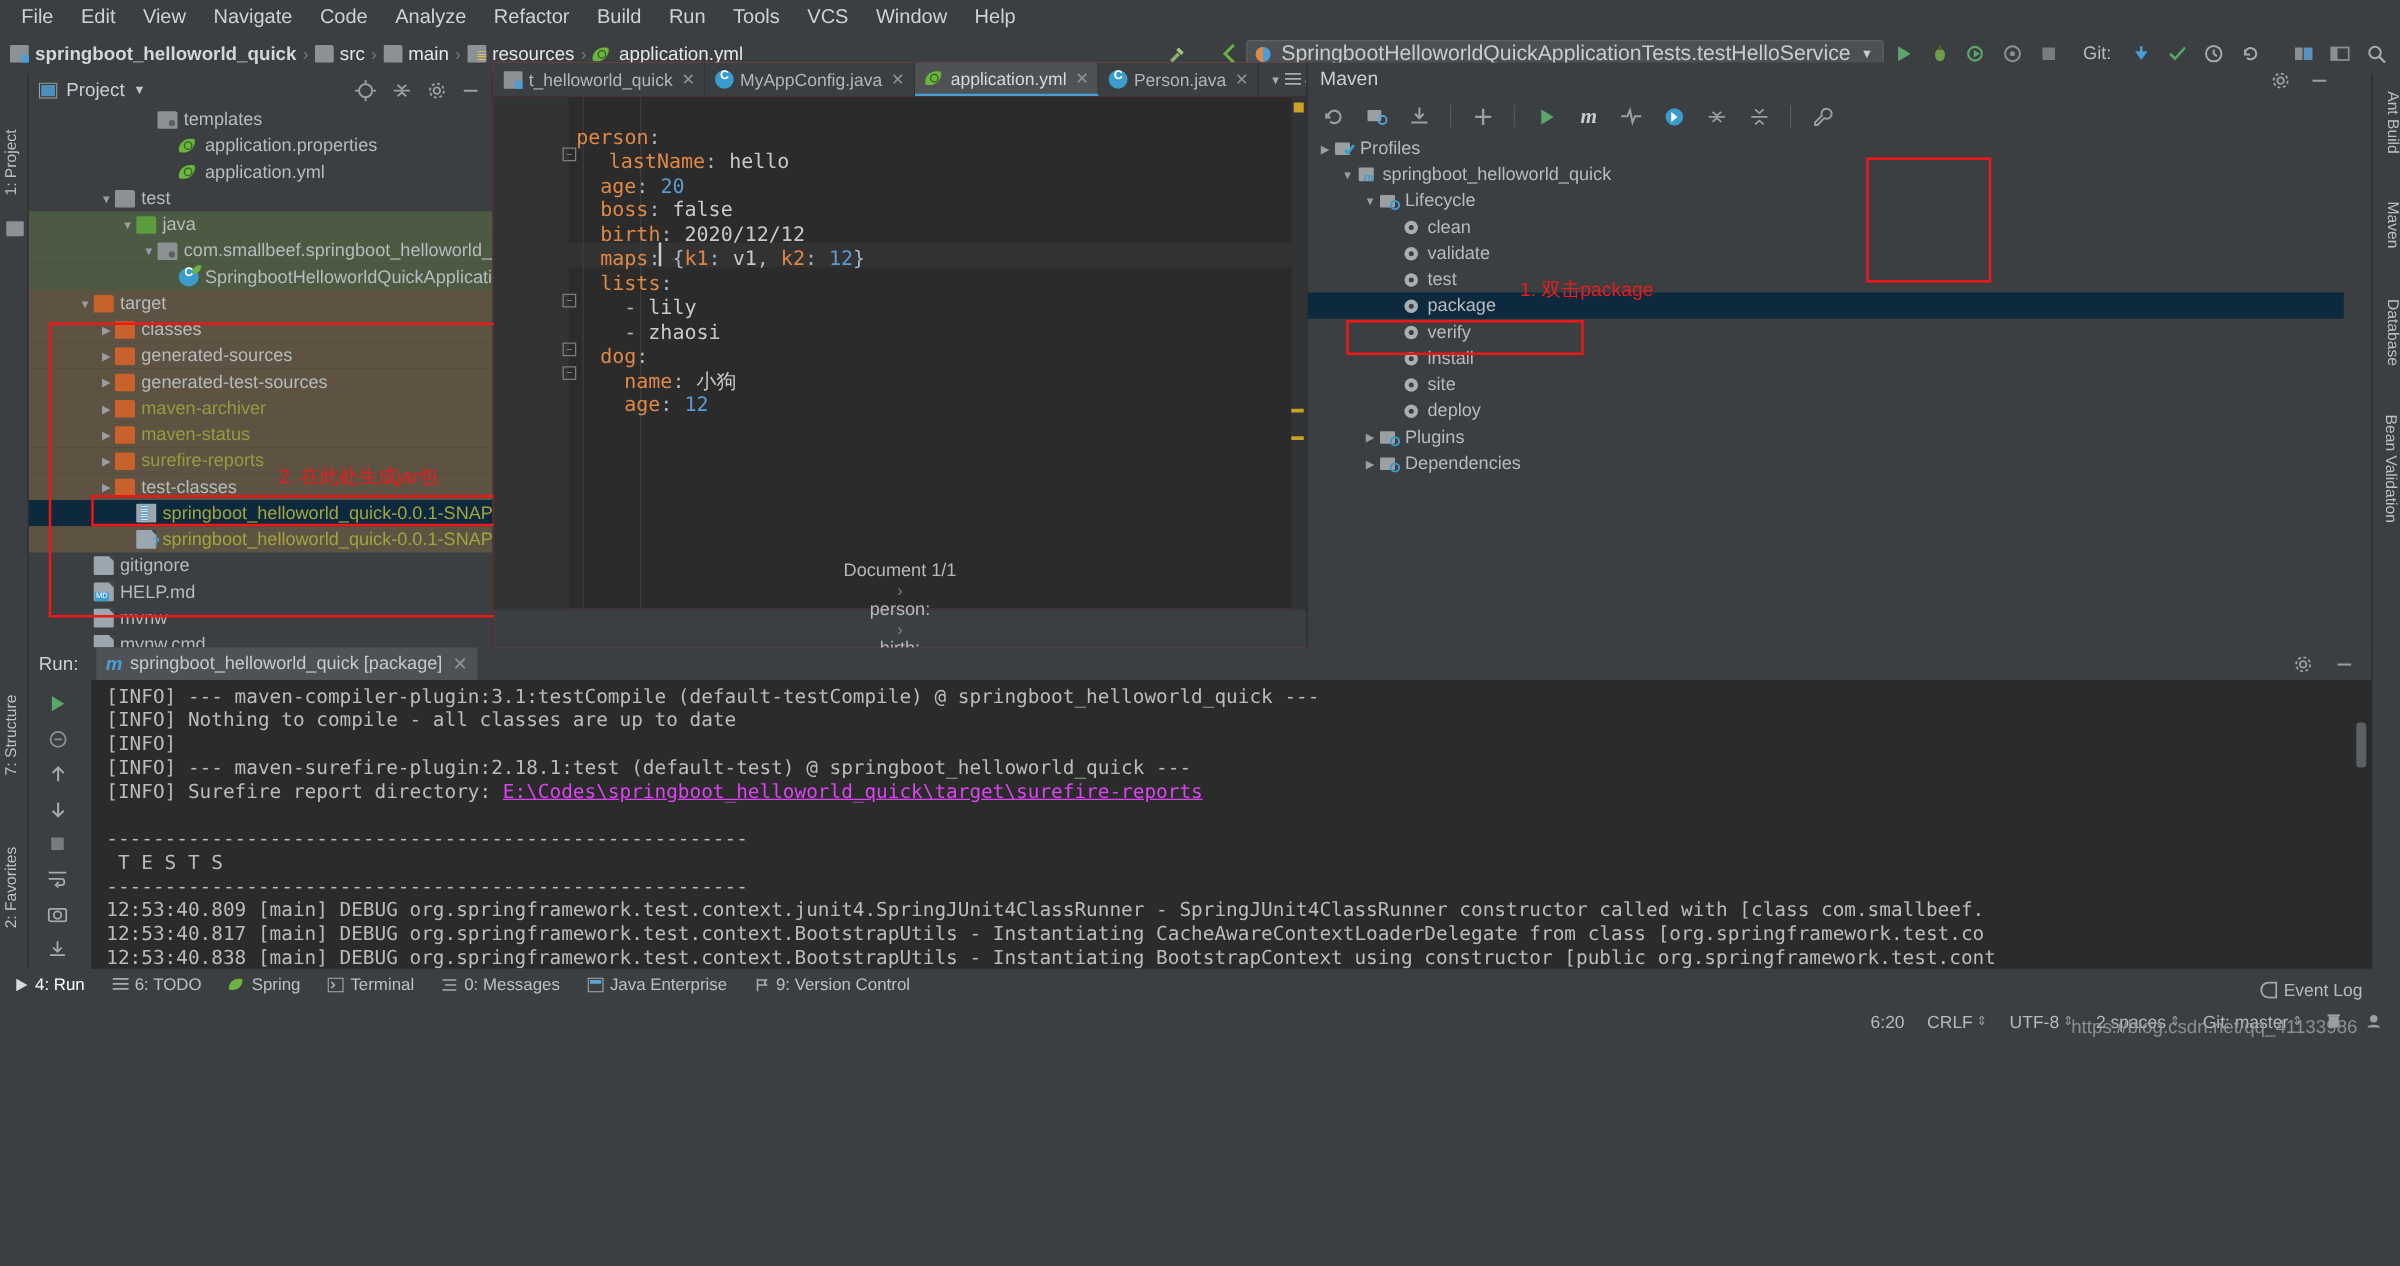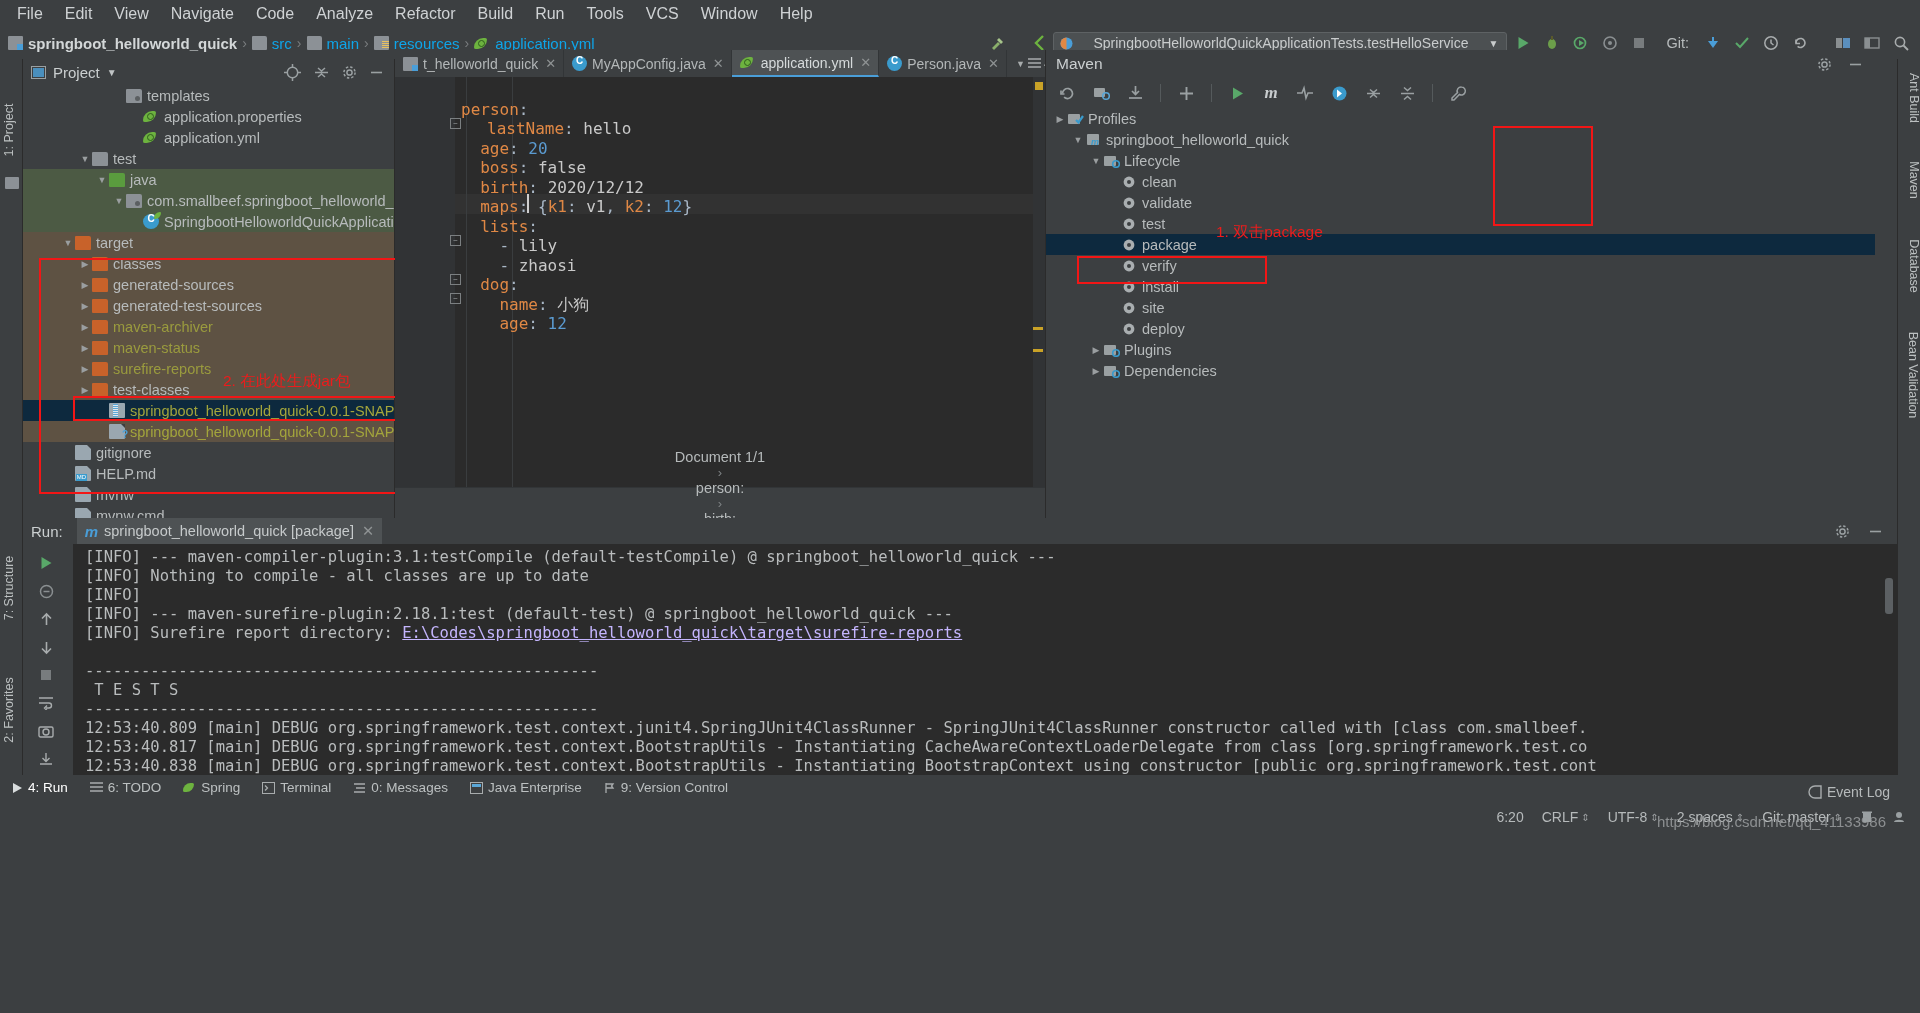--- a/index.html
+++ b/index.html
@@ -20,39 +20,39 @@
   .menubar .mi {
     font-size: 16px; color: #cfd2d4; padding: 2px 11px; cursor: default; white-space: nowrap;
   }
 
   
   .navbar {
     position: absolute; left: 0; top: 27px; width: 1920px; height: 32px;
     background: #3c3f41; display: flex; align-items: center;
   }
   .crumbs { display: flex; align-items: center; padding-left: 8px; }
-  .crumb { display: flex; align-items: center; font-size: 15px; color: #0ea5e9; white-space: nowrap; }
+  .crumb { display: flex; align-items: center; font-size: 15px; color: #e5e5e5; white-space: nowrap; }
   .crumb.bold { font-weight: bold; color: #d3d7d8; }
   .crumb-sep { color: #7a7d7f; margin: 0 5px; font-size: 14px; }
   .cicon { width: 15px; height: 14px; margin-right: 5px; display: inline-block; position: relative; }
   .ico-mod { background: #8c9196; border-radius: 1px; }
   .ico-mod:after { content:''; position:absolute; right:0; bottom:0; width:6px; height:6px; background:#4a9ed8; }
   .ico-fold { background: #8c9196; border-radius: 1px 2px 1px 1px; }
   .ico-res { background: #8c9196; border-radius: 1px; }
   .ico-res:after { content:''; position:absolute; right:0; bottom:1px; width:7px; height:8px;
     background: repeating-linear-gradient(#e8c15f 0 1px, #8c9196 1px 2px); }
 
   .toolbar-right { margin-left: auto; display: flex; align-items: center; padding-right: 6px; }
   .wrenchbtn { width: 28px; height: 24px; display:flex; align-items:center; justify-content:center; }
   .runconfig {
     display: flex; align-items: center; height: 23px; min-width: 420px;
     background: #4c5052; border: 1px solid #5e6264; border-radius: 3px;
     padding: 0 8px 0 6px; margin-left: 6px;
   }
-  .runconfig .rc-label { font-size: 14px; color: #c9cccd; margin: 0 20px; white-space: nowrap; }
+  .runconfig .rc-label { font-size: 17px; color: #c9cccd; margin: 0 8px; white-space: nowrap; }
   .tb-btn { width: 27px; height: 26px; display:flex; align-items:center; justify-content:center; margin-left:2px; }
   .git-label { font-size: 14.5px; color: #b8bcbd; margin: 0 8px 0 14px; }
 
   
   .leftstrip {
     position: absolute; left: 0; top: 59px; width: 23px; height: 733px;
     background: #3c3f41; border-right: 1px solid #2b2b2b;
   }
   .vtab {
     position: absolute; left: -22px; width: 70px; height: 22px;
@@ -171,21 +171,21 @@
   .run-label{ font-size:15px; color:#cbcfd0; margin-right:14px; }
   .run-tab{ display:flex; align-items:center; background:#4e5254; height:26px; padding:0 8px; font-size:14.5px; color:#c6cacb; }
   .run-tab .mglyph{ color:#4a9ed8; font-style:italic; font-weight:bold; margin-right:6px; font-size:15px; }
   .run-tab .x{ margin-left:8px; color:#8f9394; }
   .run-hicons{ margin-left:auto; display:flex; gap:18px; padding-right:14px; align-items:center; }
   .run-left{ position:absolute; left:0; top:26px; width:50px; bottom:0; background:#3c3f41; }
   .run-left .rbtn{ position:absolute; left:12px; width:22px; height:22px; display:flex; align-items:center; justify-content:center; }
   .console{ position:absolute; left:50px; top:26px; right:0; bottom:0; background:#2b2b2b; overflow:hidden; }
   .cline{ position:absolute; left:12px; font-size:15.5px; font-family:"DejaVu Sans Mono", monospace;
      white-space:pre; color:#b9bcbd; line-height:19px; }
-  .clink{ color:#c4b5fd; text-decoration:underline;margin-top:36px; }
+  .clink{ color:#d946ef; text-decoration:underline;margin-top:36px; }
   .consolescroll{ position:absolute; right:4px; top:60px; width:8px; height:36px; background:#5c6063; border-radius:3px; }
 
   
   .bottomstrip{ position:absolute; left:0; bottom:34px; width:1920px; height:25px; background:#3c3f41;
      display:flex; align-items:center; }
   .btab{ display:flex; align-items:center; font-size:13.5px; color:#bcc0c1; padding:0 11px; gap:5px; white-space:nowrap; }
   .btab.active{ color:#ffffff; }
 
   
   .statusbar{ position:absolute; left:0; bottom:0; width:1920px; height:34px; background:#3c3f41;

